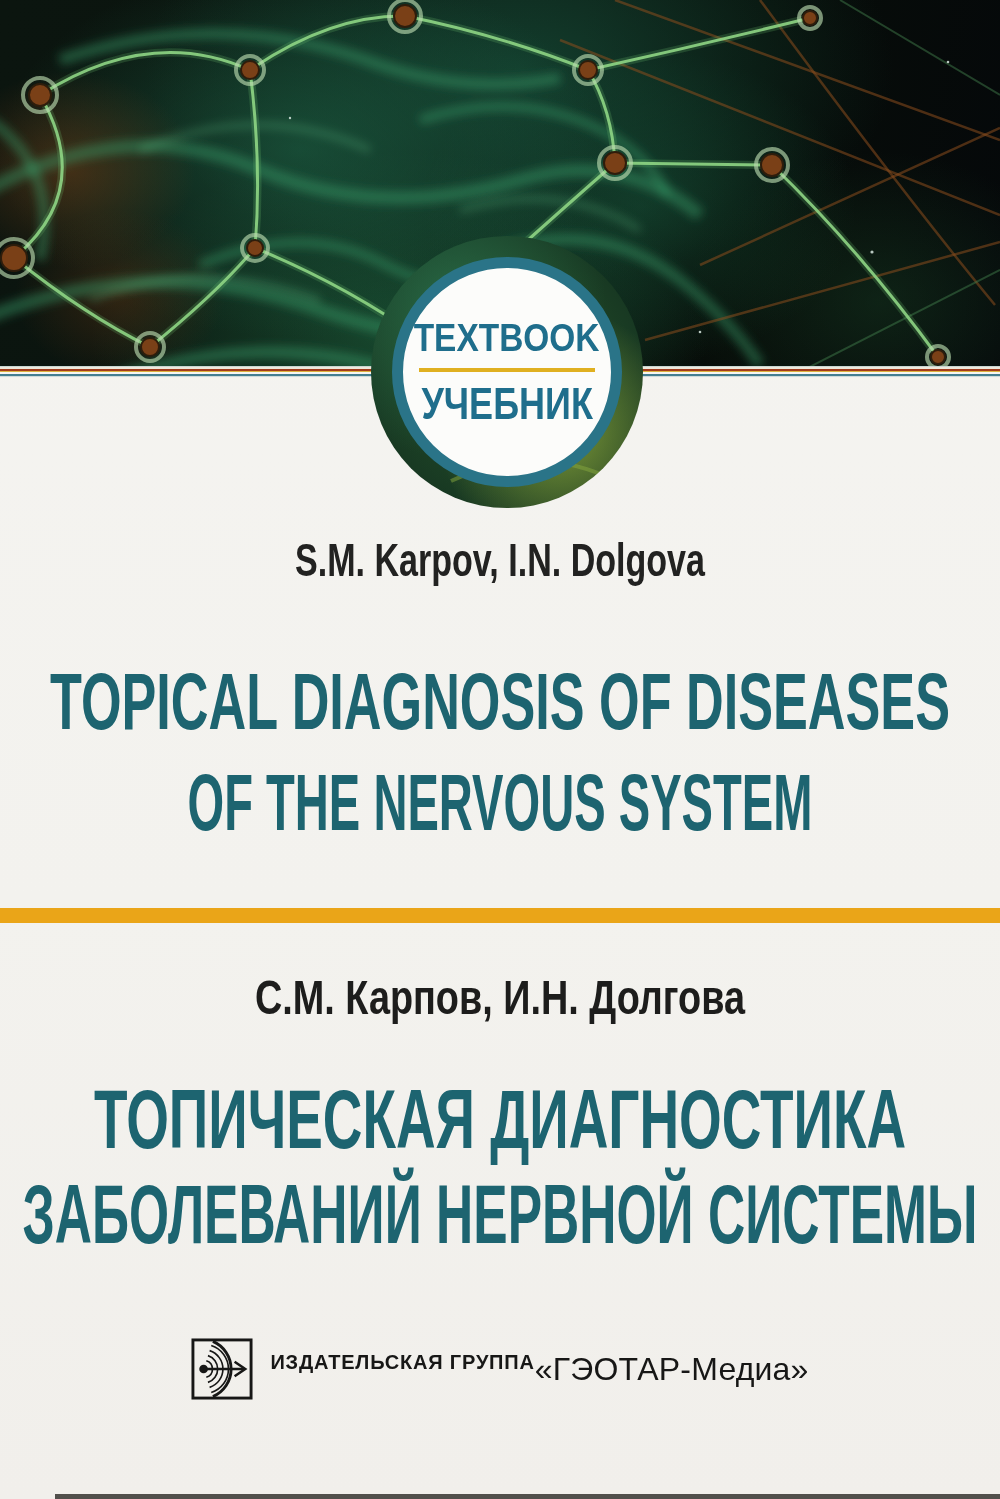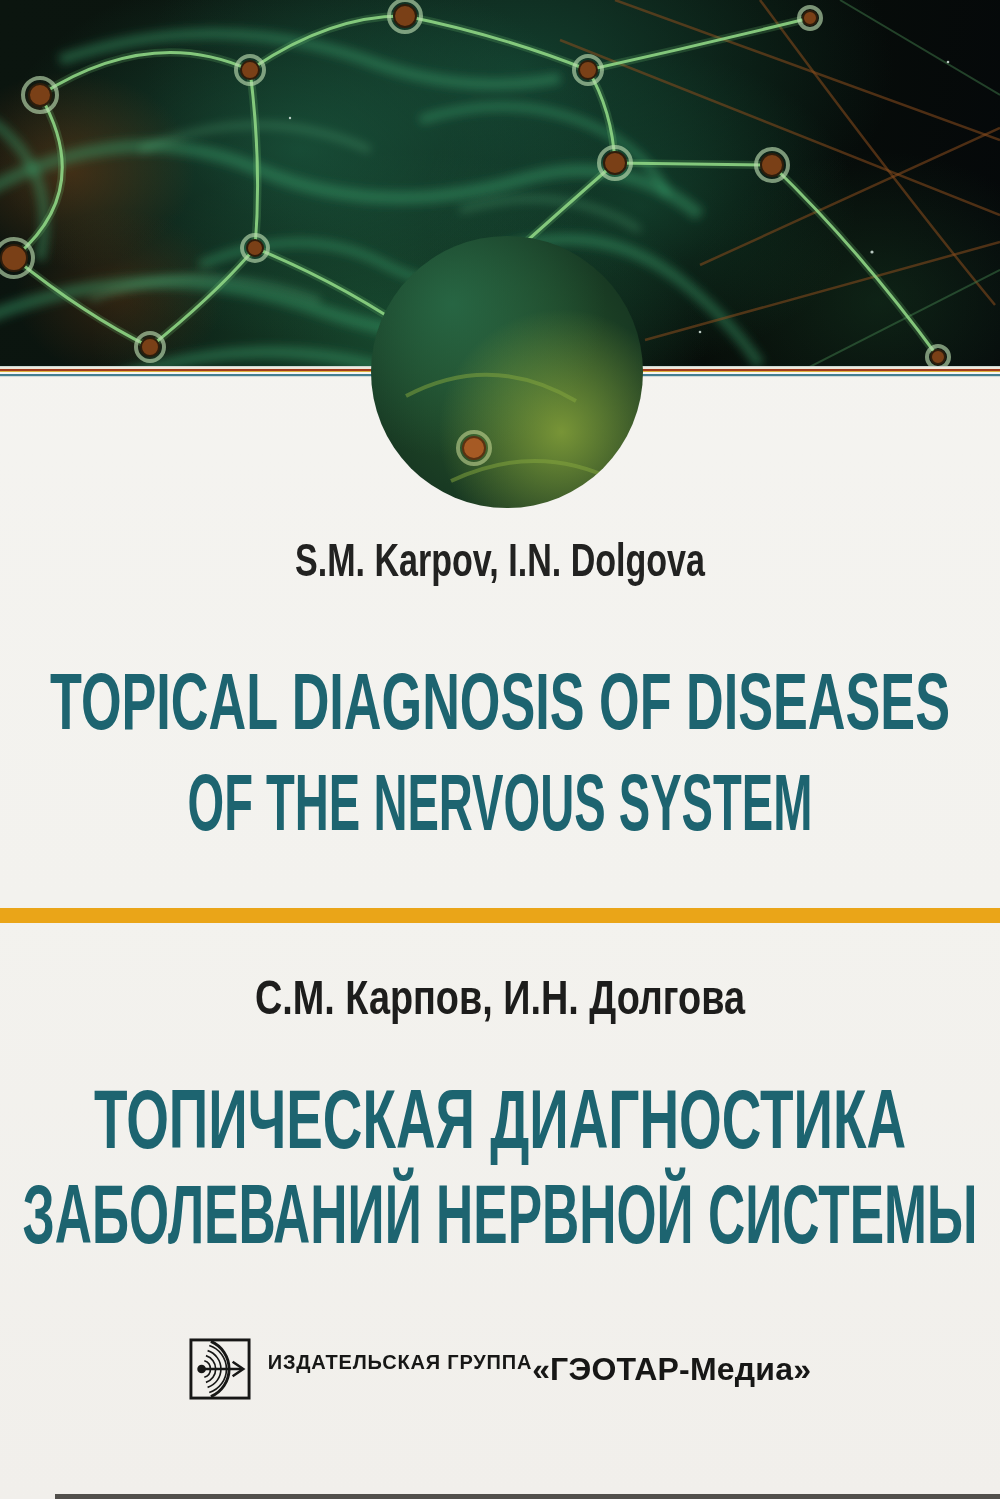--- a/index.html
+++ b/index.html
@@ -59,21 +59,21 @@
   .authors-text-ru{font-family:"Liberation Sans",sans-serif;font-weight:bold;font-size:48px;fill:#1d1d1c;}
   .title-text{font-family:"Liberation Sans",sans-serif;font-weight:bold;font-size:80px;fill:#1d6470;}
   .title-text-ru{font-family:"Liberation Sans",sans-serif;font-weight:bold;font-size:84px;fill:#1d6470;}
   
   .band{position:absolute;left:0;top:908px;width:1000px;height:15px;background:#eaa518;z-index:5;}
   
   .publisher{position:absolute;left:0;top:1338px;width:1000px;display:flex;justify-content:center;align-items:center;gap:17px;z-index:5;}
   .pub-logo{width:62px;height:62px;}
   .pub-text{display:flex;flex-direction:row;align-items:flex-start;}
   .pub-group{font-size:20px;font-weight:bold;color:#171716;letter-spacing:.8px;line-height:1.1;}
-  .pub-name{font-size:32px;font-weight:bold;color:#171716;letter-spacing:.2px;line-height:1.15;}
+  .pub-name{font-size:32px;font-weight:normal;color:#171716;letter-spacing:.2px;line-height:1.15;}
   
   .bottom-edge{position:absolute;left:55px;right:0;bottom:0;height:5px;background:#514f4b;z-index:6;}
 </style>
 </head>
 <body>
 
 <div class="cover">
 
   <div class="brain">
     <svg width="1000" height="377" viewBox="0 0 1000 377">
@@ -181,20 +181,25 @@
     <svg width="272" height="272" viewBox="0 0 272 272">
       <g fill="none" stroke="#86a83e" stroke-opacity=".5" stroke-width="4">
         <path d="M35,160 Q120,115 205,165"></path>
         <path d="M80,245 Q165,205 245,245"></path>
       </g>
       <circle cx="103" cy="212" r="16" fill="none" stroke="#cddf9a" stroke-opacity=".55" stroke-width="4"></circle>
       <circle cx="103" cy="212" r="11" fill="#a65a24" stroke="#5a3212" stroke-width="2"></circle>
     </svg>
   </div>
 
+  <div class="badge">
+    <div class="badge-word-en">TEXTBOOK</div>
+    <div class="badge-rule"></div>
+    <div class="badge-word-ru">УЧЕБНИК</div>
+  </div>
 
   <svg class="tsvg" style="top:535px" height="60">
     <text class="authors-text" x="500" y="41" text-anchor="middle" textLength="410" lengthAdjust="spacingAndGlyphs">S.M. Karpov, I.N. Dolgova</text>
   </svg>
 
   <svg class="tsvg" style="top:648px" height="200">
     <text class="title-text" x="500" y="81" text-anchor="middle" textLength="900" lengthAdjust="spacingAndGlyphs">TOPICAL DIAGNOSIS OF DISEASES</text>
     <text class="title-text" x="500" y="182" text-anchor="middle" textLength="625" lengthAdjust="spacingAndGlyphs">OF THE NERVOUS SYSTEM</text>
   </svg>
 

